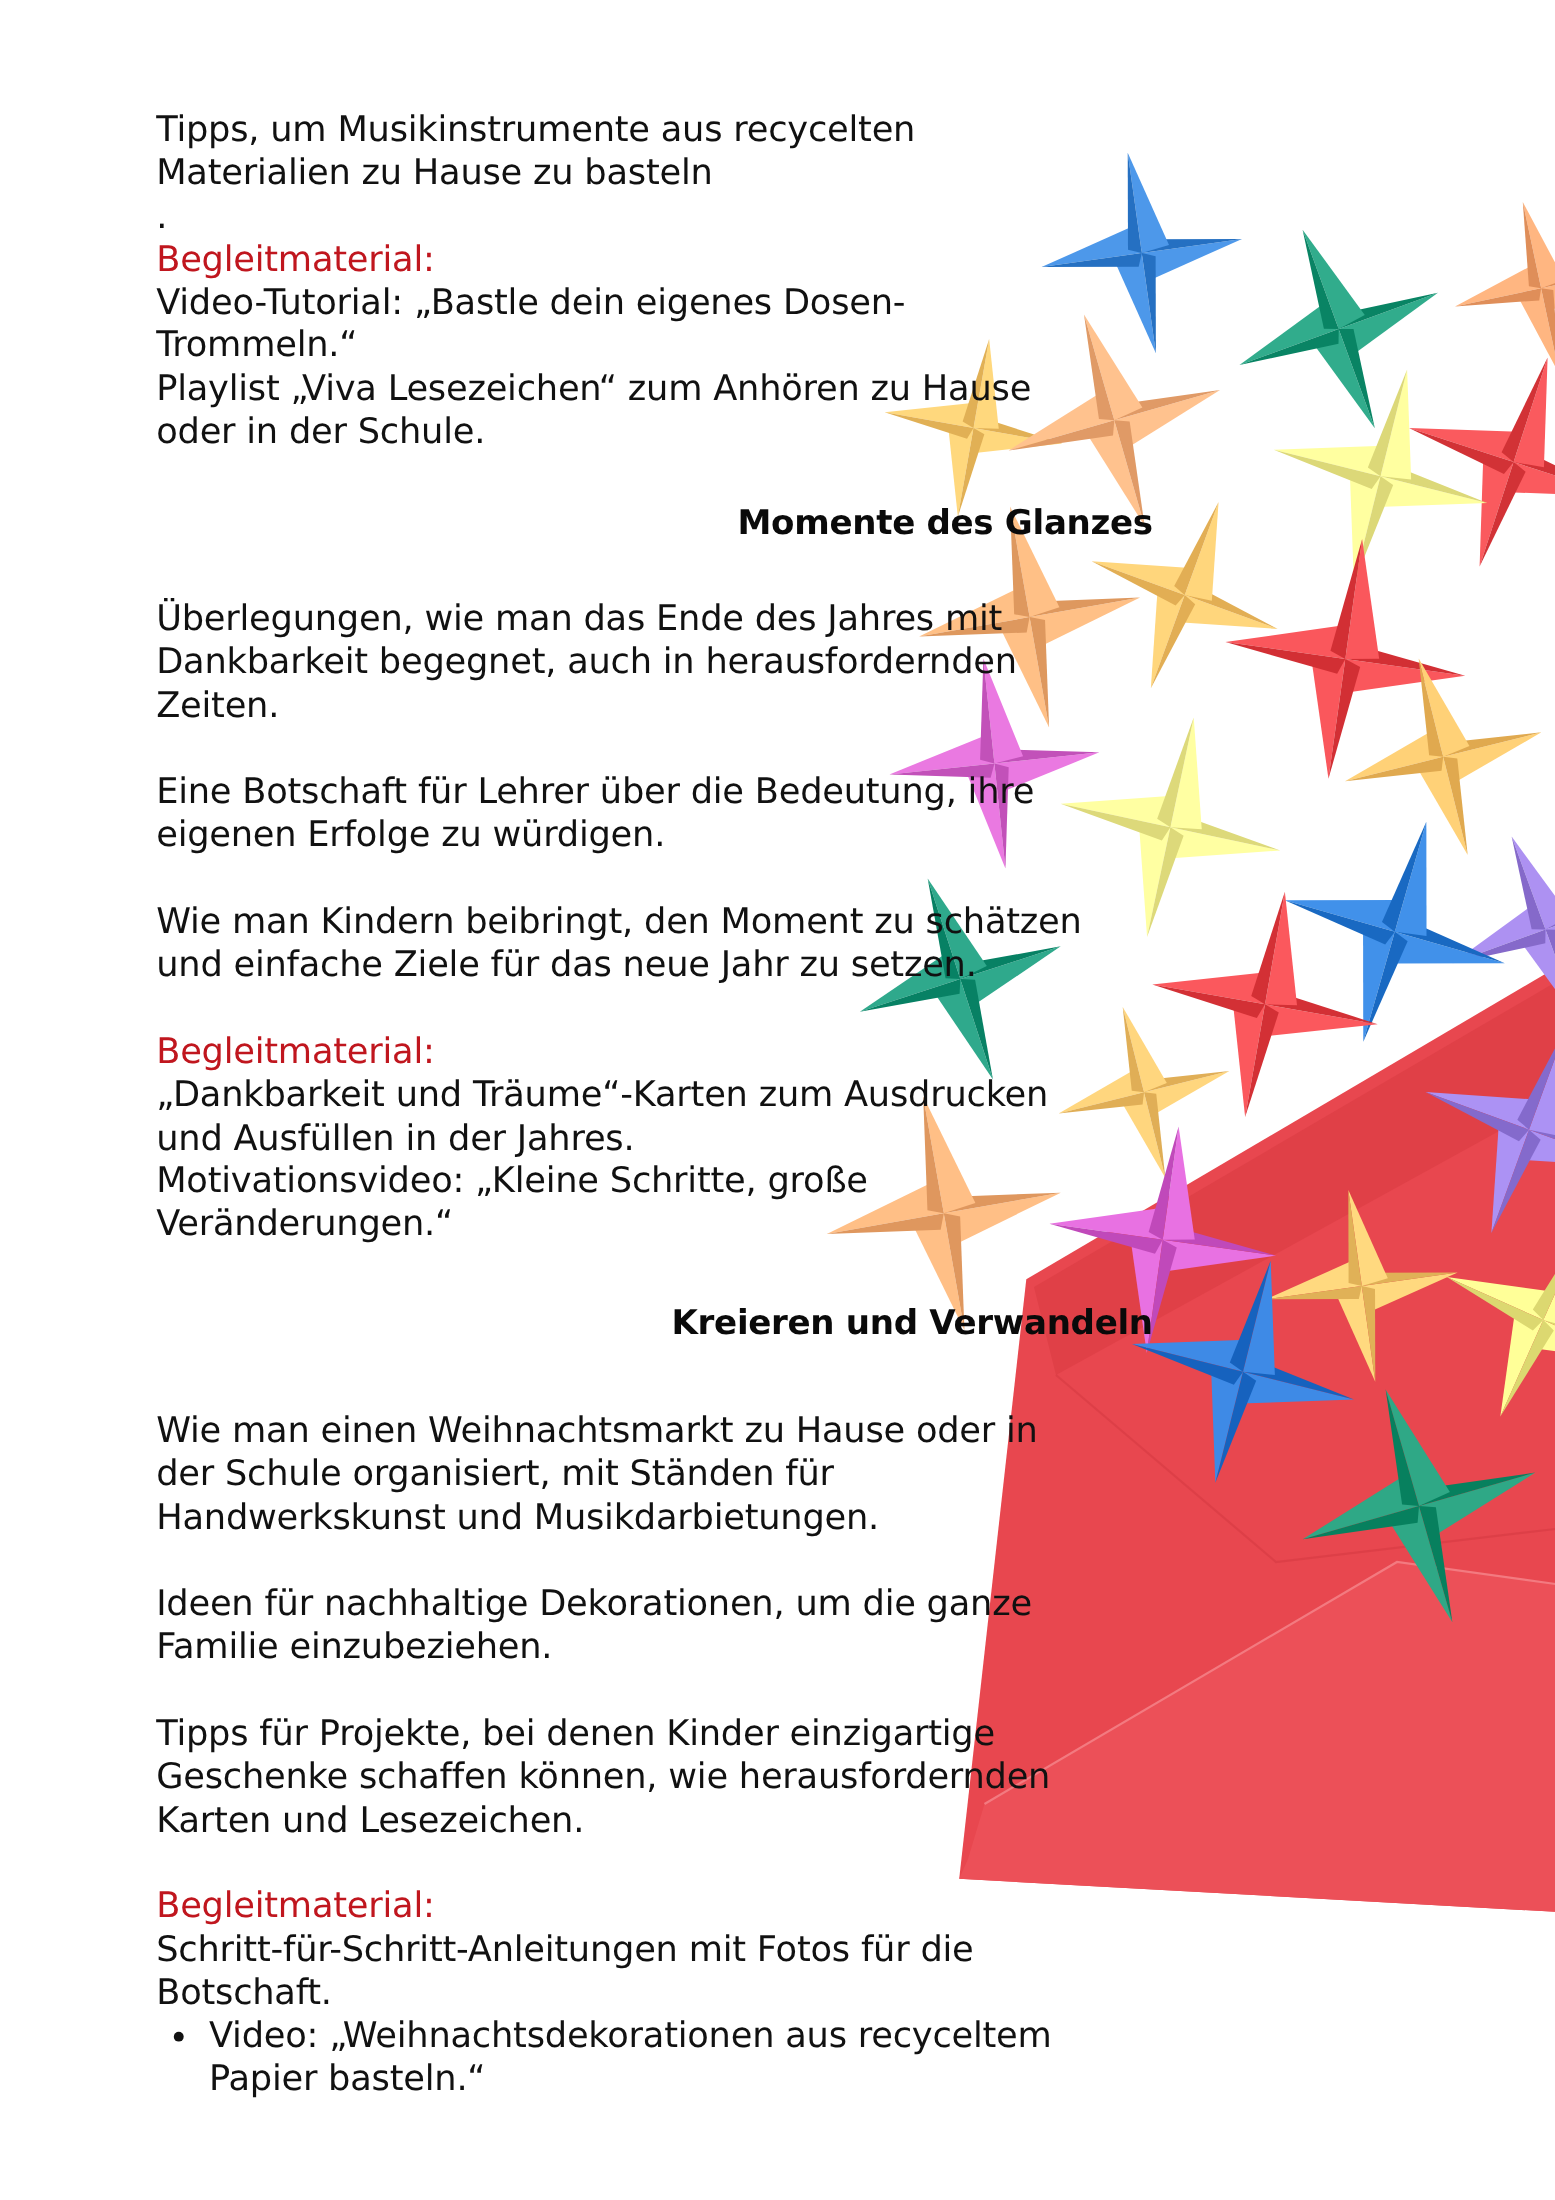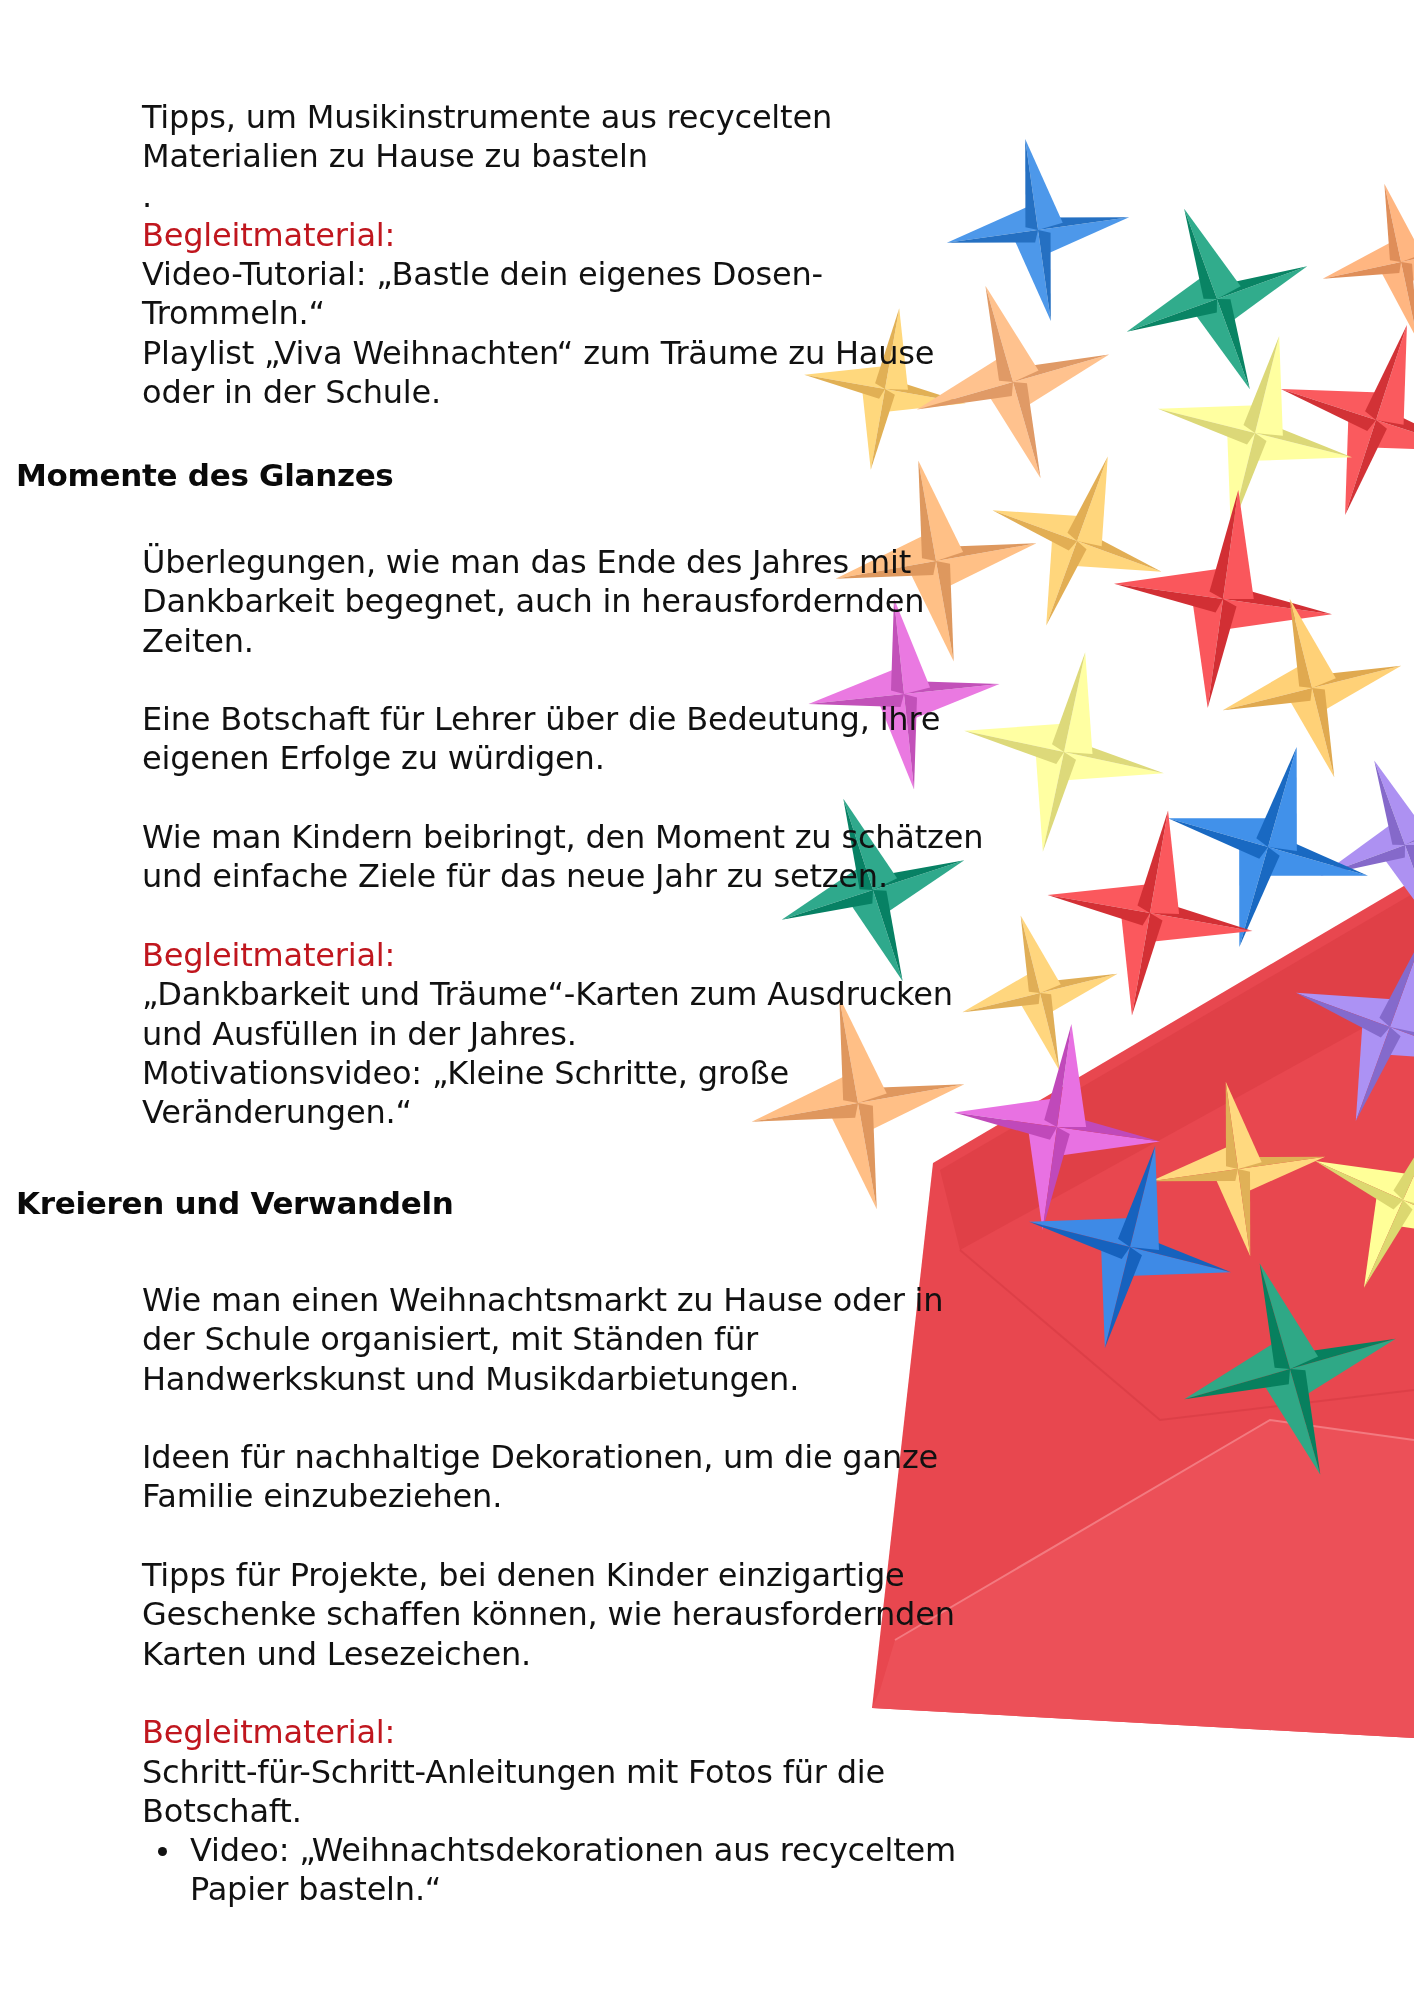--- a/index.html
+++ b/index.html
@@ -2,21 +2,21 @@
 <html><head>
 <meta charset="utf-8">
 <style>
   html, body { margin:0; padding:0; background:#ffffff; }
   body { width:1414px; height:2000px; position:relative; overflow:hidden; font-family:"DejaVu Sans", sans-serif; color:#111111; }
   #art { position:absolute; left:0; top:0; width:1414px; height:2000px; }
   .text { position:absolute; left:142px; top:98px; width:760px; }
   .line { font-size:32px; line-height:39.3px; height:39.3px; white-space:nowrap; letter-spacing:-0.2px; }
   .red { color:#c0161e; }
   .gap { height:39.3px; }
-  .heading { position:absolute; left:16px; width:1048px; text-align:left; font-weight:bold; font-size:31px; line-height:40px; color:#0a0a0a; letter-spacing:-0.3px; }
+  .heading { position:absolute; left:0; width:1048px; text-align:right; font-weight:bold; font-size:31px; line-height:40px; color:#0a0a0a; letter-spacing:-0.3px; }
   .bullet-line { position:relative; padding-left:48px; }
   .bullet-dot { position:absolute; left:16px; top:16px; width:9px; height:9px; border-radius:50%; background:#111; }
 </style>
 </head>
 <body>
 
 <svg id="art" viewBox="0 0 1414 2000" xmlns="http://www.w3.org/2000/svg">
   <g>
 
     <polygon points="933,1163 1414,880 1414,1738 872,1708" fill="#e8474f"></polygon>
@@ -282,21 +282,21 @@
 </svg>
 
 <div class="text">
   <div>
     <div class="line">Tipps, um Musikinstrumente aus recycelten</div>
     <div class="line">Materialien zu Hause zu basteln</div>
     <div class="line">.</div>
     <div class="line red">Begleitmaterial:</div>
     <div class="line">Video-Tutorial: „Bastle dein eigenes Dosen-</div>
     <div class="line">Trommeln.“</div>
-    <div class="line">Playlist „Viva Weihnachten“ zum Träume zu Hause</div>
+    <div class="line">Playlist „Viva Lesezeichen“ zum Anhören zu Hause</div>
     <div class="line">oder in der Schule.</div>
   </div>
 </div>
 
 <div class="heading" style="top:455px;">Momente des Glanzes</div>
 
 <div class="text" style="top:543px;">
   <div class="line">Überlegungen, wie man das Ende des Jahres mit</div>
   <div class="line">Dankbarkeit begegnet, auch in herausfordernden</div>
   <div class="line">Zeiten.</div>

